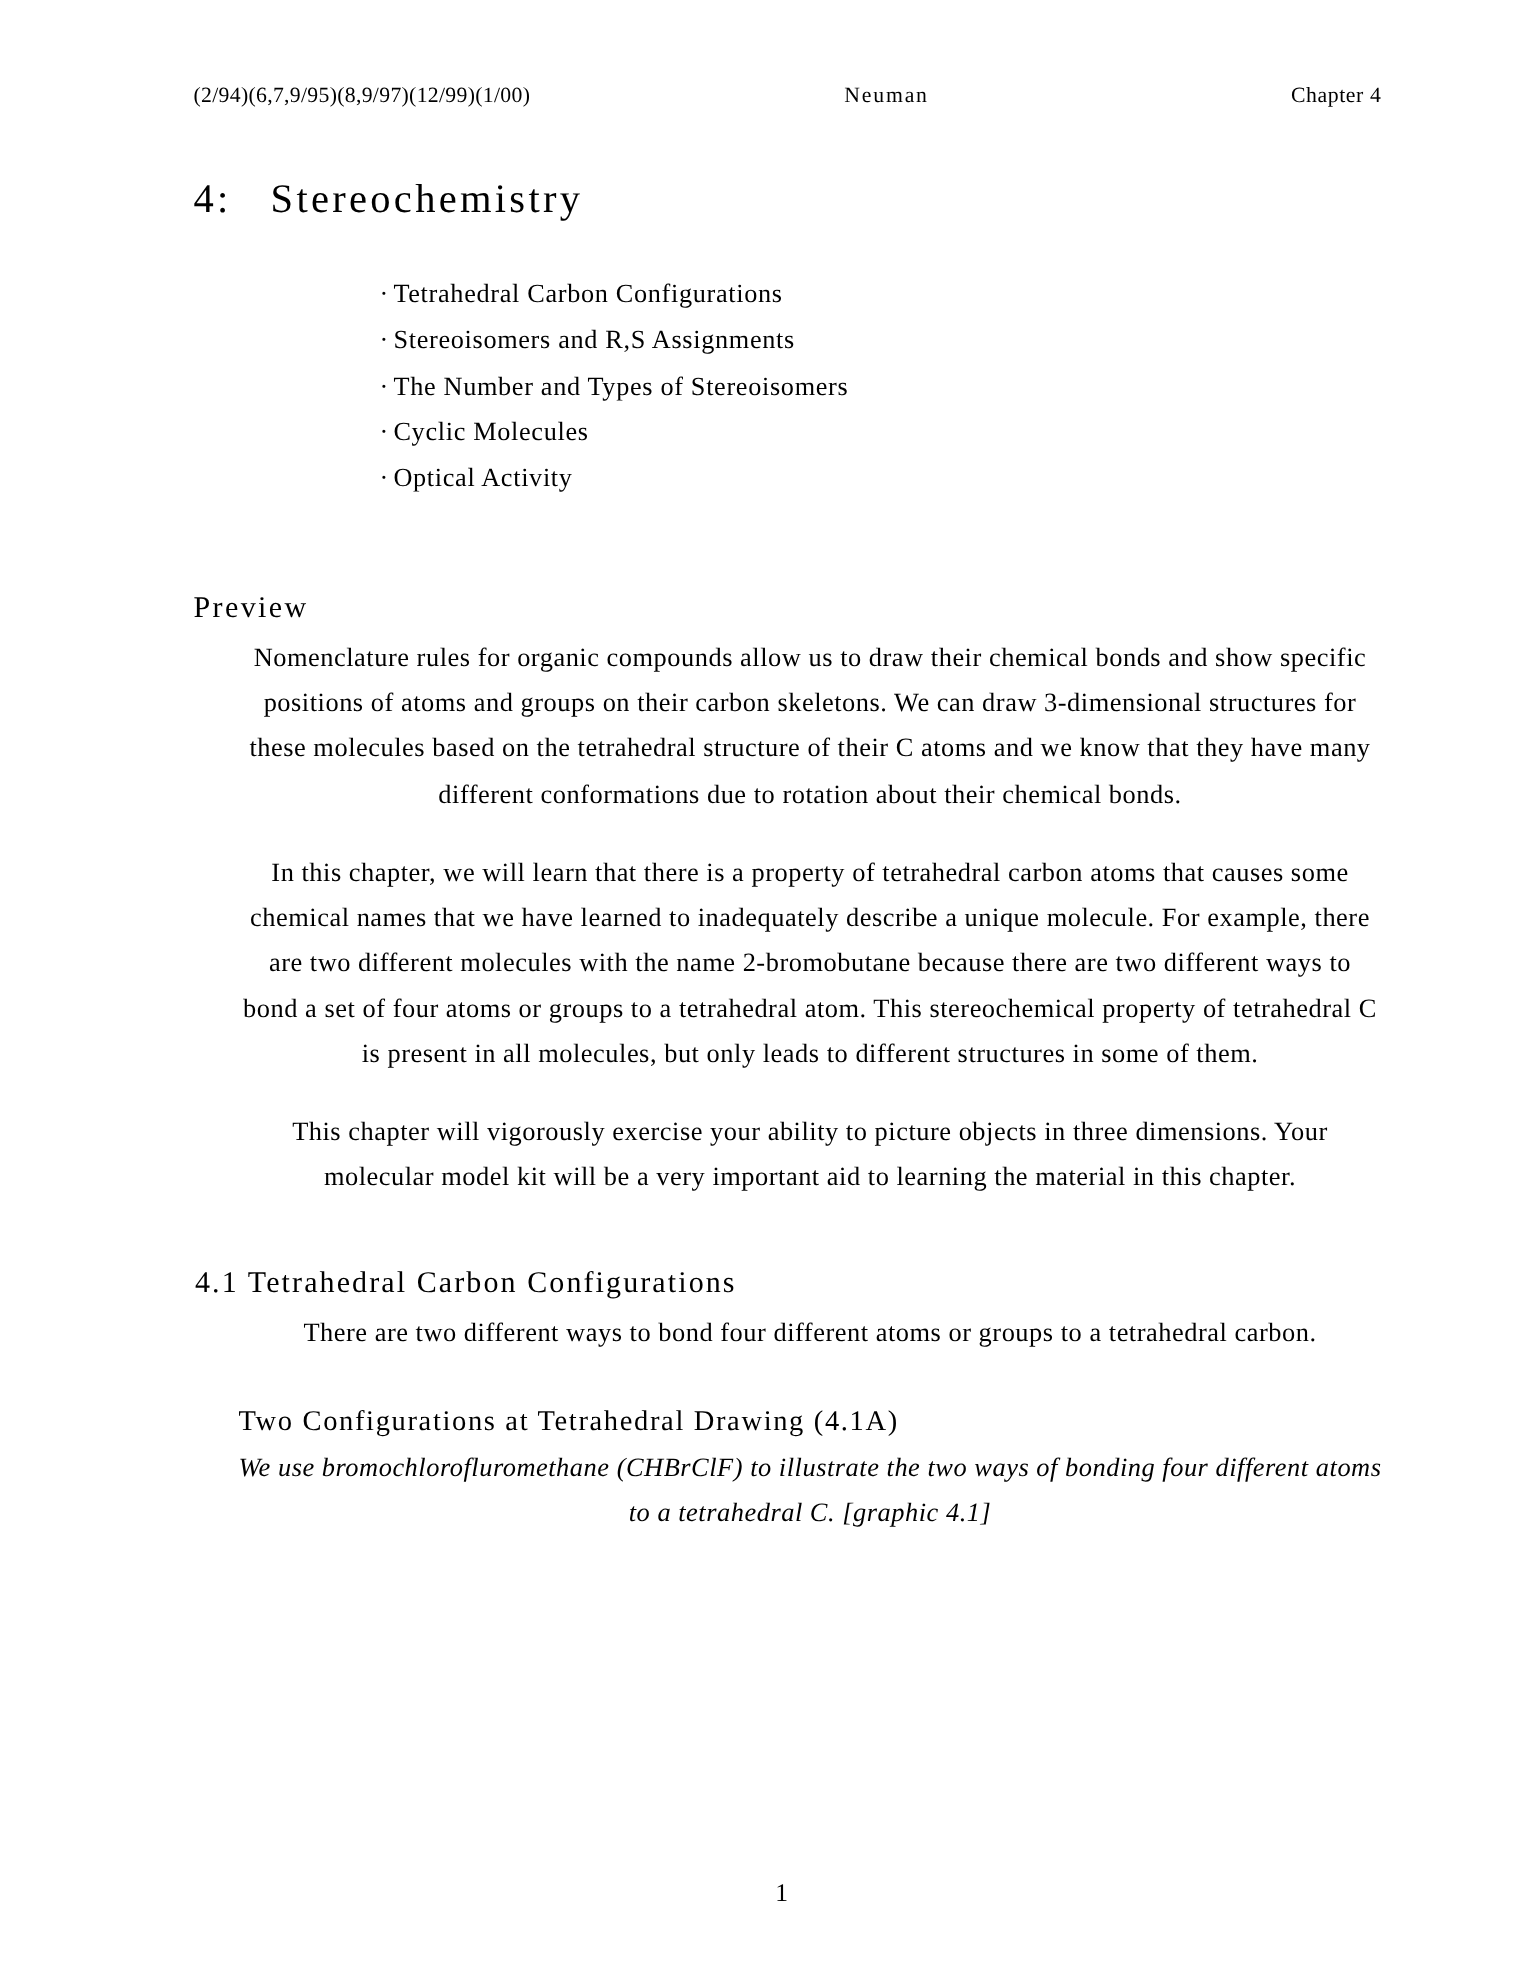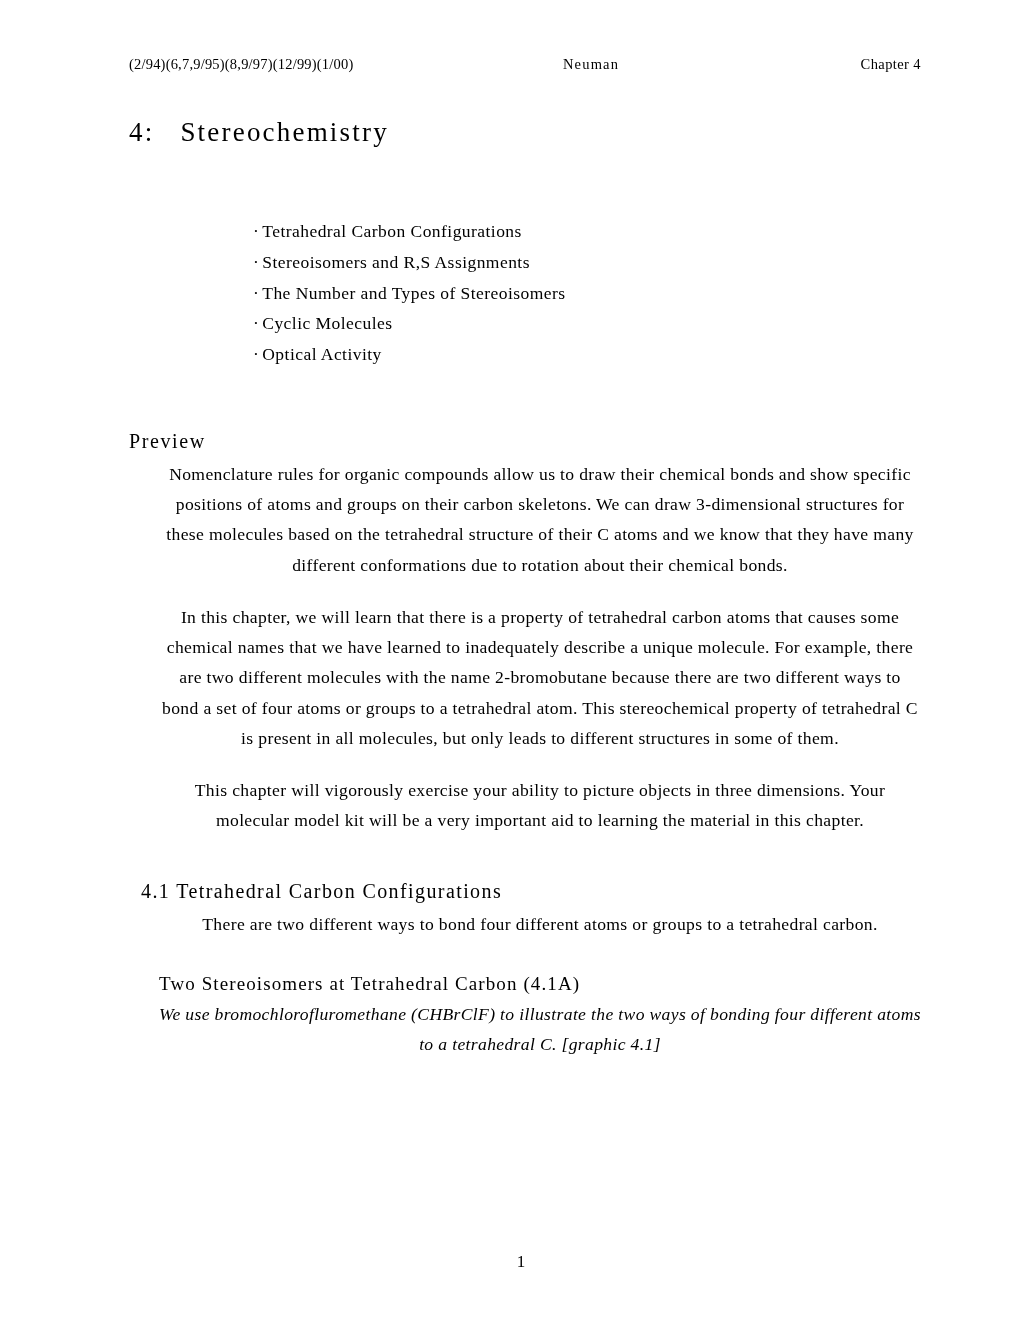--- a/index.html
+++ b/index.html
@@ -37,21 +37,21 @@
     text-align: center;
     letter-spacing: 1.2px;
     padding-right: 32px;
   }
   .running-head .rh-right { flex: 0 0 auto; letter-spacing: 0.4px; }
 
   h1.chapter-title {
     font-size: 27px;
     font-weight: normal;
     letter-spacing: 2.2px;
-    margin: 0 0 68px 0;
+    margin: 0 0 32px 0;
   }
   h1.chapter-title .num { margin-right: 26px; }
 
   .toc {
     margin: 0 0 60px 124px;
     font-size: 17.5px;
     line-height: 1.76;
     letter-spacing: 0.45px;
   }
   .toc .bullet { margin-right: 3px; }
@@ -59,21 +59,21 @@
   h2.section-head {
     font-size: 20px;
     font-weight: normal;
     letter-spacing: 1.6px;
     margin: 0 0 6px 0;
   }
   h2.numbered-head {
     font-size: 20px;
     font-weight: normal;
     letter-spacing: 1.4px;
-    margin: 44px 0 6px 12px;
+    margin: 44px 0 6px 1px;
   }
   h3.sub-head {
     font-size: 19px;
     font-weight: normal;
     letter-spacing: 1.1px;
     margin: 34px 0 4px 30px;
   }
   p.body-text {
     font-size: 17.6px;
     line-height: 1.72;
@@ -116,17 +116,17 @@
   </div>
 
   <h2 class="section-head">Preview</h2>
   <p class="body-text preview-body">Nomenclature rules for organic compounds allow us to draw their chemical bonds and show specific positions of atoms and groups on their carbon skeletons.  We can draw 3-dimensional structures for these molecules based on the tetrahedral structure of their C atoms and we know that they have many different conformations due to rotation about their chemical bonds.</p>
   <p class="body-text">In this chapter, we will learn that there is a property of tetrahedral carbon atoms that causes some chemical names that we have learned to inadequately describe a unique molecule.  For example, there are two different molecules with the name 2-bromobutane because there are two different ways to bond a set of four atoms or groups to a tetrahedral atom.  This stereochemical property of tetrahedral C is present in all molecules, but only leads to different structures in some of them.</p>
   <p class="body-text">This chapter will vigorously exercise your ability to picture objects in three dimensions.  Your molecular model kit will be a very important aid to learning the material in this chapter.</p>
 
   <h2 class="numbered-head">4.1  Tetrahedral Carbon Configurations</h2>
   <p class="body-text">There are two different ways to bond four different atoms or groups to a tetrahedral carbon.</p>
 
-  <h3 class="sub-head">Two Stereoisomers at Tetrahedral Carbon (4.1A)</h3>
+  <h3 class="sub-head">Two Configurations at Tetrahedral Drawing (4.1A)</h3>
   <p class="body-text tight">We use bromochlorofluromethane (CHBrClF) to illustrate the two ways of bonding four different atoms to a tetrahedral C.  [graphic 4.1]</p>
 
   <div class="page-number">1</div>
 </div>
 
 </body></html>

